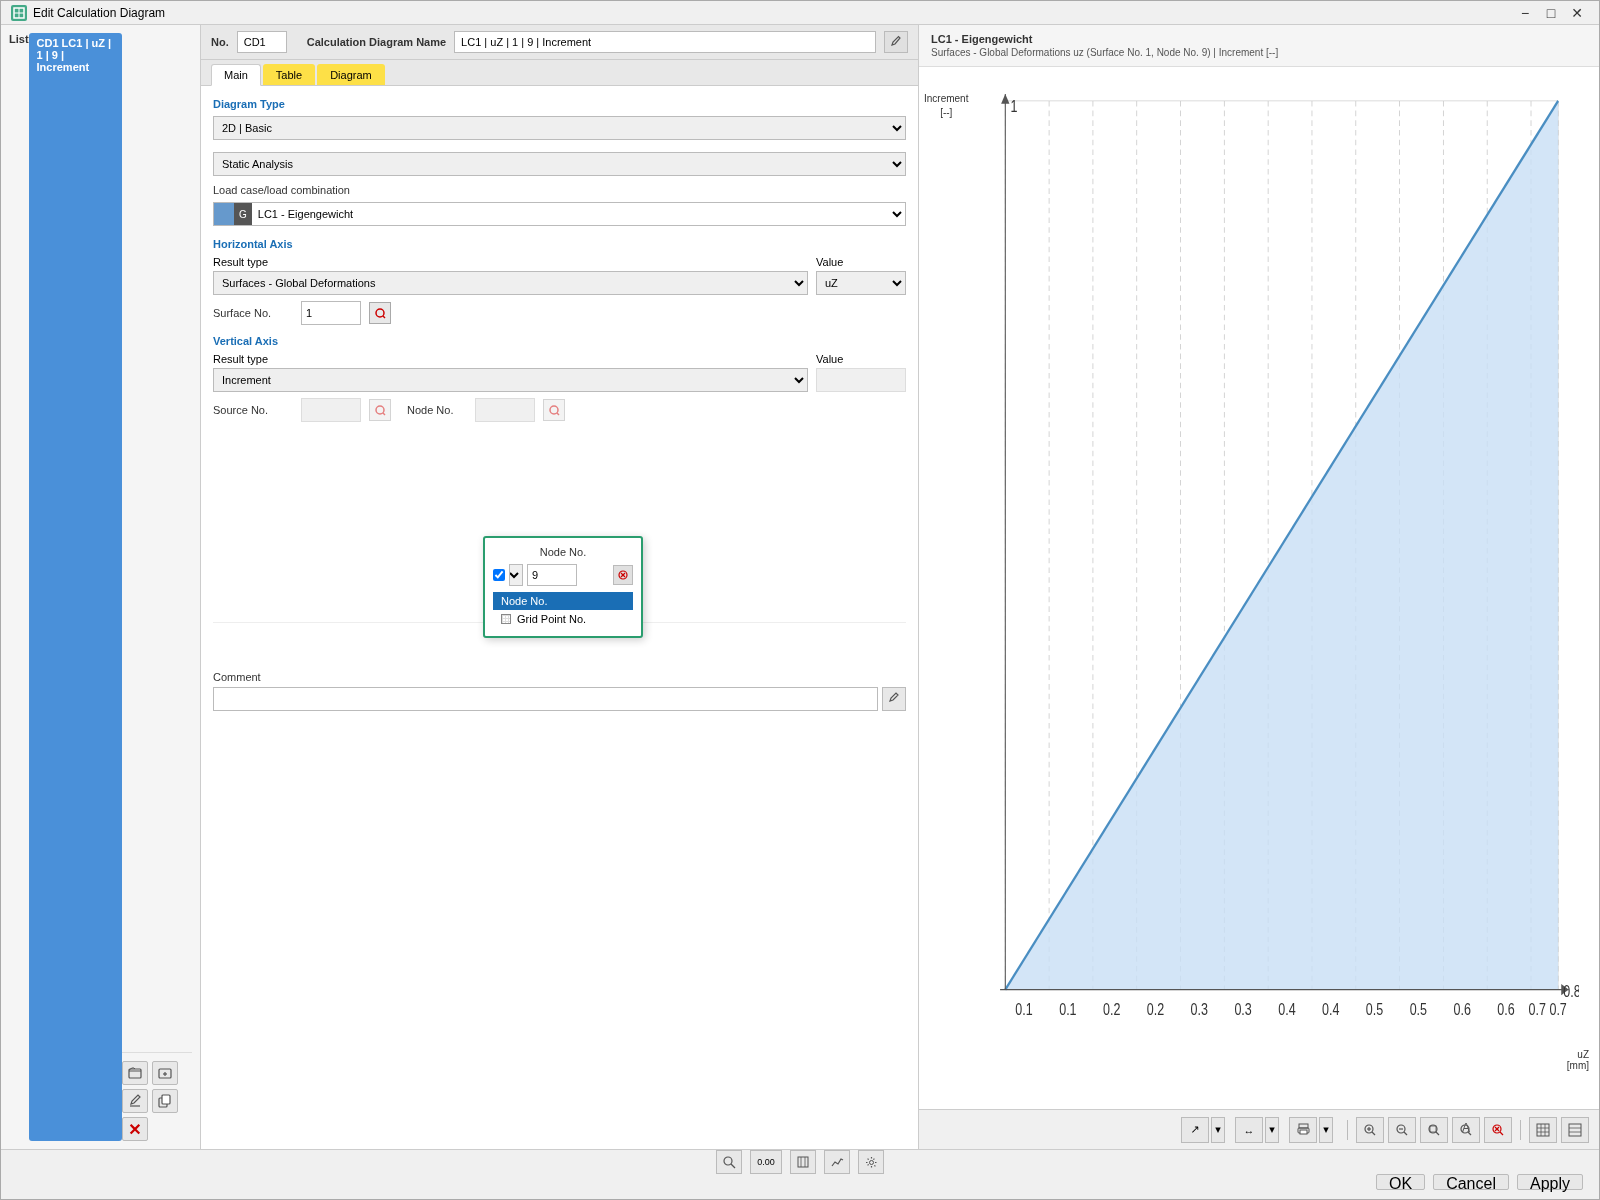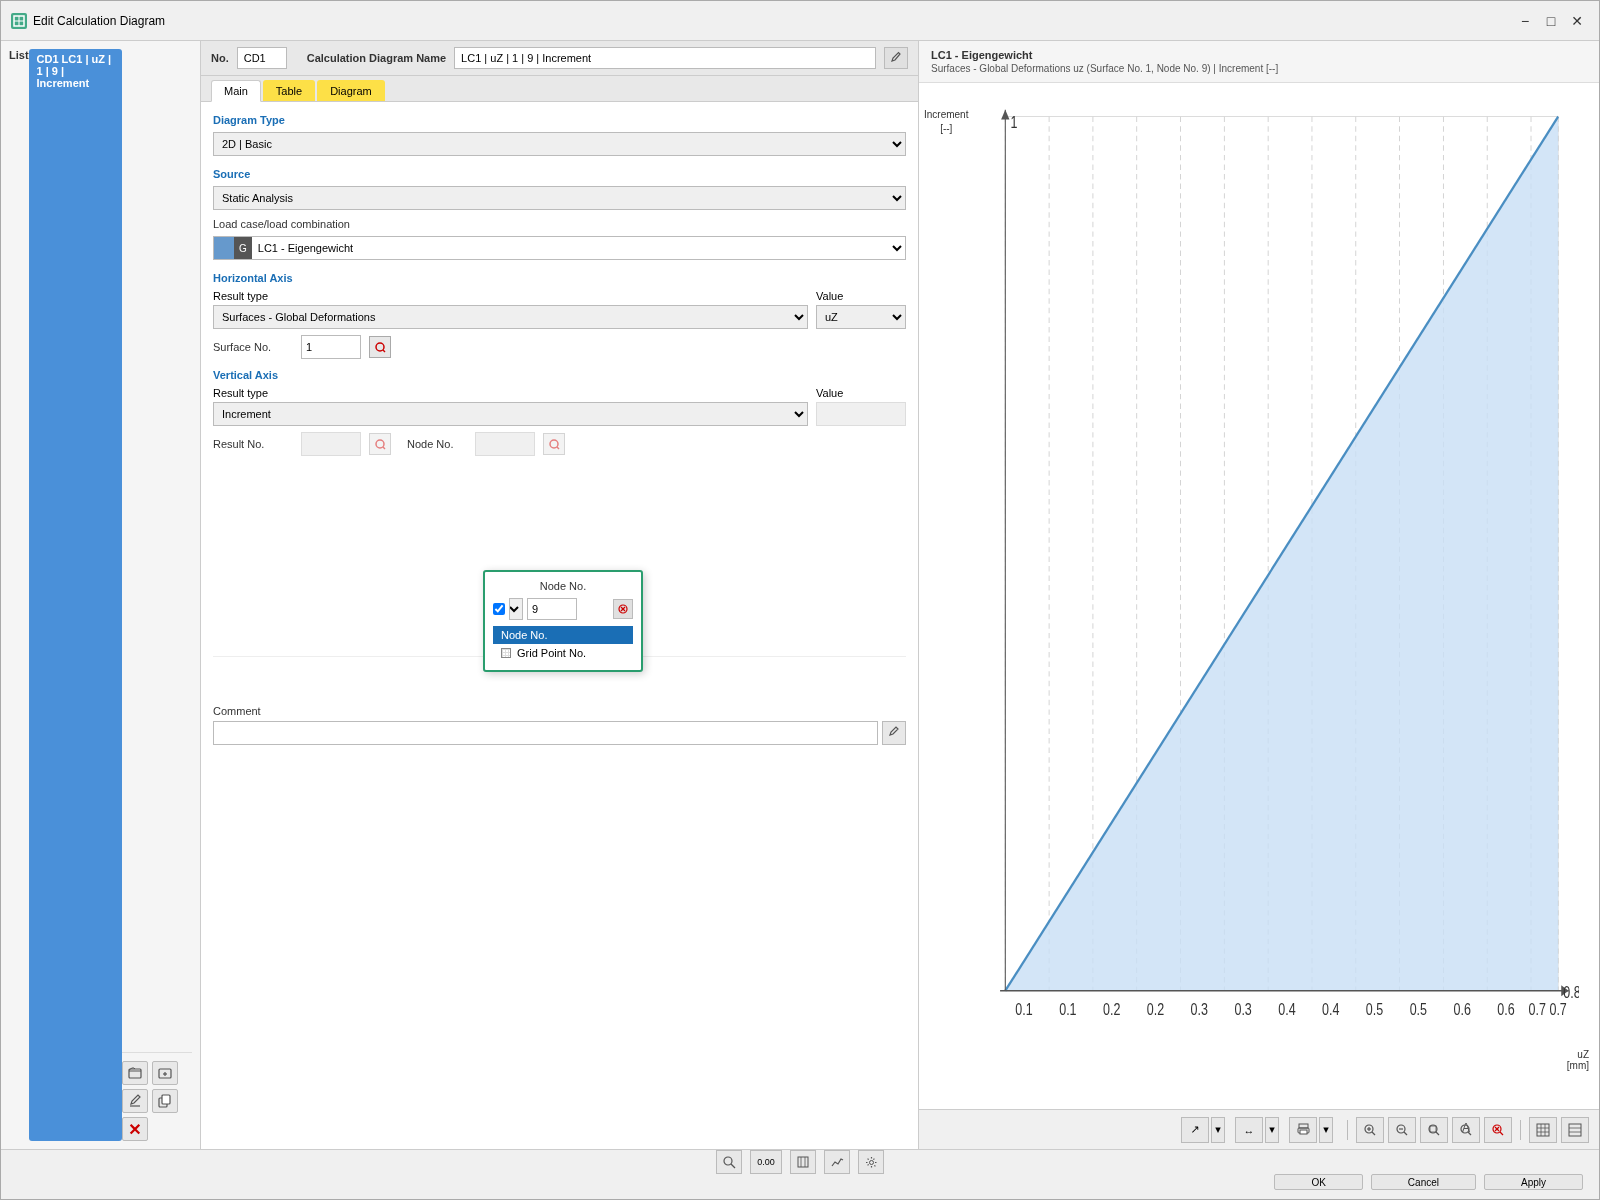--- a/index.html
+++ b/index.html
@@ -1,20 +1,20 @@
 <!DOCTYPE html>
 <html><head>
   <meta charset="utf-8">
   <style>
     * { box-sizing: border-box; margin: 0; padding: 0; font-family: 'Segoe UI', Arial, sans-serif; font-size: 12px; }
     body { background: #f0f0f0; width: 1600px; height: 1200px; overflow: hidden; }
     
     .window { width: 1600px; height: 1200px; background: #f0f0f0; border: 1px solid #aaa; display: flex; flex-direction: column; }
     
-    .titlebar { background: #f0f0f0; border-bottom: 1px solid #ccc; padding: 6px 10px; display: flex; align-items: center; gap: 6px; height: 40px; }
+    .titlebar { background: #f0f0f0; border-bottom: 1px solid #ccc; padding: 6px 10px; display: flex; align-items: center; gap: 6px; height: 24px; }
     .titlebar-icon { width: 16px; height: 16px; background: #4a8; border-radius: 2px; display: flex; align-items: center; justify-content: center; color: white; font-size: 9px; flex-shrink: 0; }
     .titlebar-title { font-size: 12px; font-weight: normal; flex: 1; }
     .titlebar-controls { display: flex; gap: 2px; }
     .titlebar-btn { width: 24px; height: 20px; background: transparent; border: none; cursor: pointer; display: flex; align-items: center; justify-content: center; font-size: 14px; color: #333; }
     
     .main-content { display: flex; flex: 1; overflow: hidden; }
     
     
     .left-panel { width: 200px; background: #f5f5f5; border-right: 1px solid #ccc; display: flex; padding: 8px; }
     .panel-header { font-size: 11px; font-weight: bold; margin-bottom: 6px; color: #333; }
@@ -65,21 +65,21 @@
     .diagram-toolbar { height: 40px; background: #f0f0f0; border-top: 1px solid #ccc; display: flex; align-items: center; padding: 0 10px; gap: 4px; justify-content: flex-end; }
     .dtool-btn { width: 28px; height: 26px; background: #e8e8e8; border: 1px solid #bbb; cursor: pointer; display: flex; align-items: center; justify-content: center; font-size: 11px; }
     .dtool-group { display: flex; gap: 2px; margin-right: 6px; }
     .dtool-sep { width: 1px; height: 20px; background: #bbb; margin: 0 4px; }
     
     
     .footer { height: 50px; background: #f0f0f0; border-top: 1px solid #ccc; display: flex; align-items: center; padding: 0 16px; flex-direction: column; }
     .footer-left { display: flex; gap: 8px; }
     .footer-btn { width: 26px; height: 24px; background: #e8e8e8; border: 1px solid #bbb; cursor: pointer; display: flex; align-items: center; justify-content: center; font-size: 11px; }
     .footer-right { margin-left: auto; display: flex; gap: 8px; align-items: center; }
-    .footer-action-btn { height: 16px; padding: 0 36px; border: 1px solid #bbb; background: #e8e8e8; cursor: pointer; font-size: 10px; border-radius: 2px; }
+    .footer-action-btn { height: 16px; padding: 0 12px; border: 1px solid #bbb; background: #e8e8e8; cursor: pointer; font-size: 16px; border-radius: 2px; }
     .footer-action-btn.apply { background: #e8e8e8; }
 
     select { outline: none; }
     
     .grid-icon { display: inline-block; width: 10px; height: 10px; border: 1px solid #888; background: repeating-linear-gradient(#ddd 0px, #ddd 1px, transparent 1px, transparent 3px), repeating-linear-gradient(90deg, #ddd 0px, #ddd 1px, transparent 1px, transparent 3px); }
   </style>
 </head>
 <body>
 
 <div class="window">
@@ -163,21 +163,20 @@
 
       <div class="form-area">
 
         <div class="section-title">Diagram Type</div>
         <div style="margin-bottom:12px;">
           <select style="width:100%; height:24px; border:1px solid #bbb; font-size:11px; padding:0 4px;">
             <option>2D | Basic</option>
           </select>
         </div>
 
-        <div class="section-title">Source</div>
         <div style="margin-bottom:8px;">
           <select style="width:100%; height:24px; border:1px solid #bbb; font-size:11px; padding:0 4px;">
             <option>Static Analysis</option>
           </select>
         </div>
         <div class="form-row">
           <span class="form-label">Load case/load combination</span>
         </div>
         <div style="margin-bottom:12px; display:flex; border:1px solid #bbb; background:white; height:24px; align-items:center;">
           <div style="width:20px; height:100%; background:#6699cc; flex-shrink:0;"></div>
@@ -243,21 +242,21 @@
             <select style="width:100%; height:24px; border:1px solid #bbb; font-size:11px; padding:0 4px;">
               <option>Increment</option>
             </select>
           </div>
           <div style="width:90px;">
             <div style="font-size:11px; margin-bottom:3px;">Value</div>
             <div style="width:90px; height:24px; border:1px solid #ddd; background:#f0f0f0;"></div>
           </div>
         </div>
         <div style="display:flex; align-items:center; gap:8px; margin-bottom:8px;">
-          <span style="font-size:11px; color:#333; width:80px;">Result No.</span>
+          <span style="font-size:11px; color:#333; width:80px;">Source No.</span>
           <div style="border:1px solid #ddd; height:24px; width:60px; background:#f0f0f0;"></div>
           <button style="width:22px; height:22px; border:1px solid #aaa; background:#e8e8e8; cursor:pointer; display:flex; align-items:center; justify-content:center; opacity:0.5;">
             <svg width="12" height="12" viewBox="0 0 12 12">
                 <circle cx="6" cy="6" r="4" fill="none" stroke="#c00" stroke-width="1.5"></circle>
                 <line x1="9" y1="9" x2="11" y2="11" stroke="#c00" stroke-width="1.5"></line>
               </svg>
           </button>
           <span style="font-size:11px; color:#333; width:60px; margin-left:8px;">Node No.</span>
           <div style="border:1px solid #ddd; height:24px; width:60px; background:#f0f0f0;"></div>
           <button style="width:22px; height:22px; border:1px solid #aaa; background:#e8e8e8; cursor:pointer; display:flex; align-items:center; justify-content:center; opacity:0.5;">

